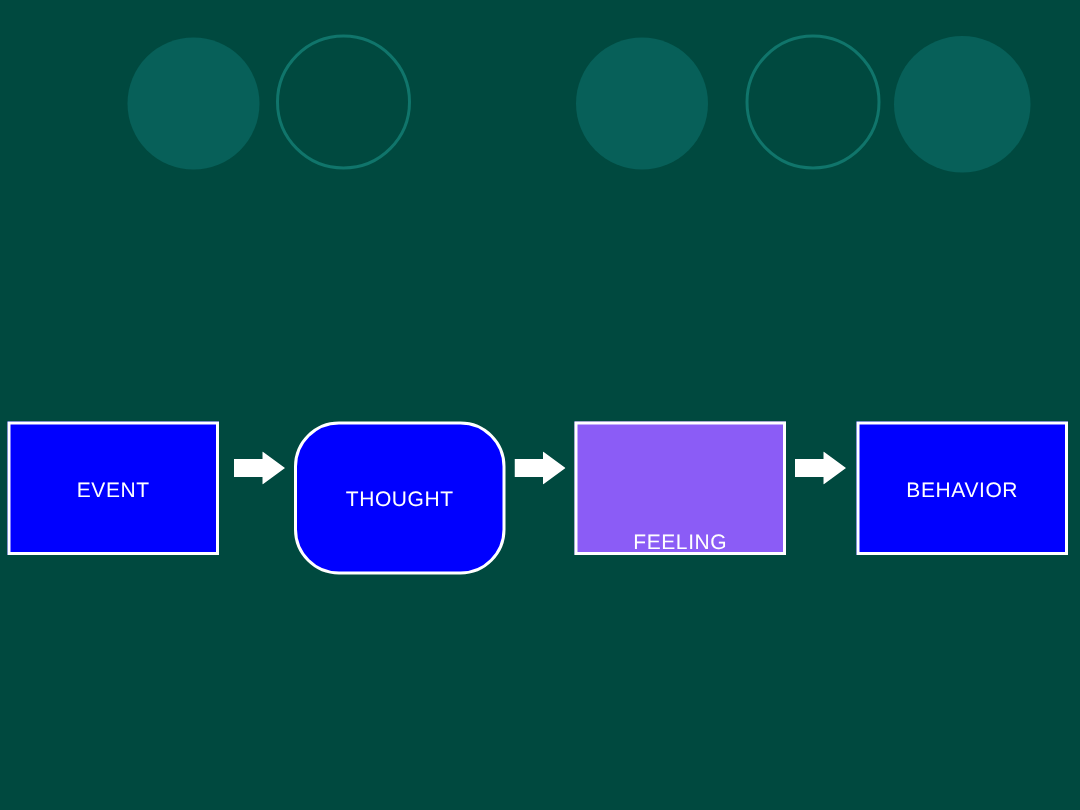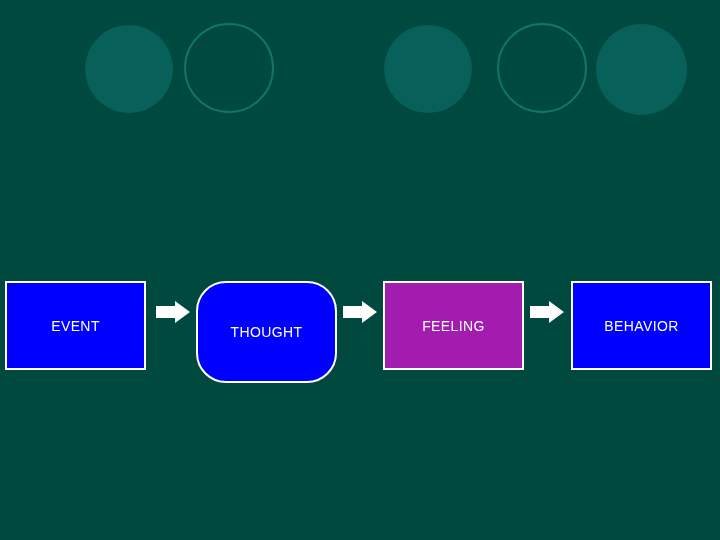--- a/index.html
+++ b/index.html
@@ -77,21 +77,21 @@
       <div class="deco-circle filled" style="left: 596px; top: 24px; width: 91px; height: 91px; background: rgb(7, 96, 89);"></div>
     </div>
 
   <div id="flow-boxes">
       <div class="flow-box" style="left: 5px; top: 265px; width: 141px; height: 89px; background: rgb(0, 0, 255); border-color: rgb(255, 255, 255);">
         <span class="flow-box-label" style="color: rgb(255, 255, 255);">EVENT</span>
       </div>
       <div class="flow-box" style="left: 196px; top: 265px; width: 141px; height: 102px; background: rgb(0, 0, 255); border-color: rgb(255, 255, 255); border-radius: 30px;">
         <span class="flow-box-label" style="color: rgb(255, 255, 255);">THOUGHT</span>
       </div>
-      <div class="flow-box" style="left: 383px; top: 265px; width: 141px; height: 89px; background: #a21caf; border-color: rgb(255, 255, 255);">
+      <div class="flow-box" style="left: 383px; top: 265px; width: 141px; height: 89px; background: #8b5cf6; border-color: rgb(255, 255, 255); align-items: flex-end;">
         <span class="flow-box-label" style="color: rgb(255, 255, 255);">FEELING</span>
       </div>
       <div class="flow-box" style="left: 571px; top: 265px; width: 141px; height: 89px; background: rgb(0, 0, 255); border-color: rgb(255, 255, 255);">
         <span class="flow-box-label" style="color: rgb(255, 255, 255);">BEHAVIOR</span>
       </div>
     </div>
 
   <div id="flow-arrows">
       <svg class="flow-arrow" width="34" height="22" viewBox="0 0 34 22" style="left: 156px; top: 301px; position: absolute;">
         <path d="M0,5 L19,5 L19,0 L34,11 L19,22 L19,17 L0,17 Z" fill="#FFFFFF"></path>

